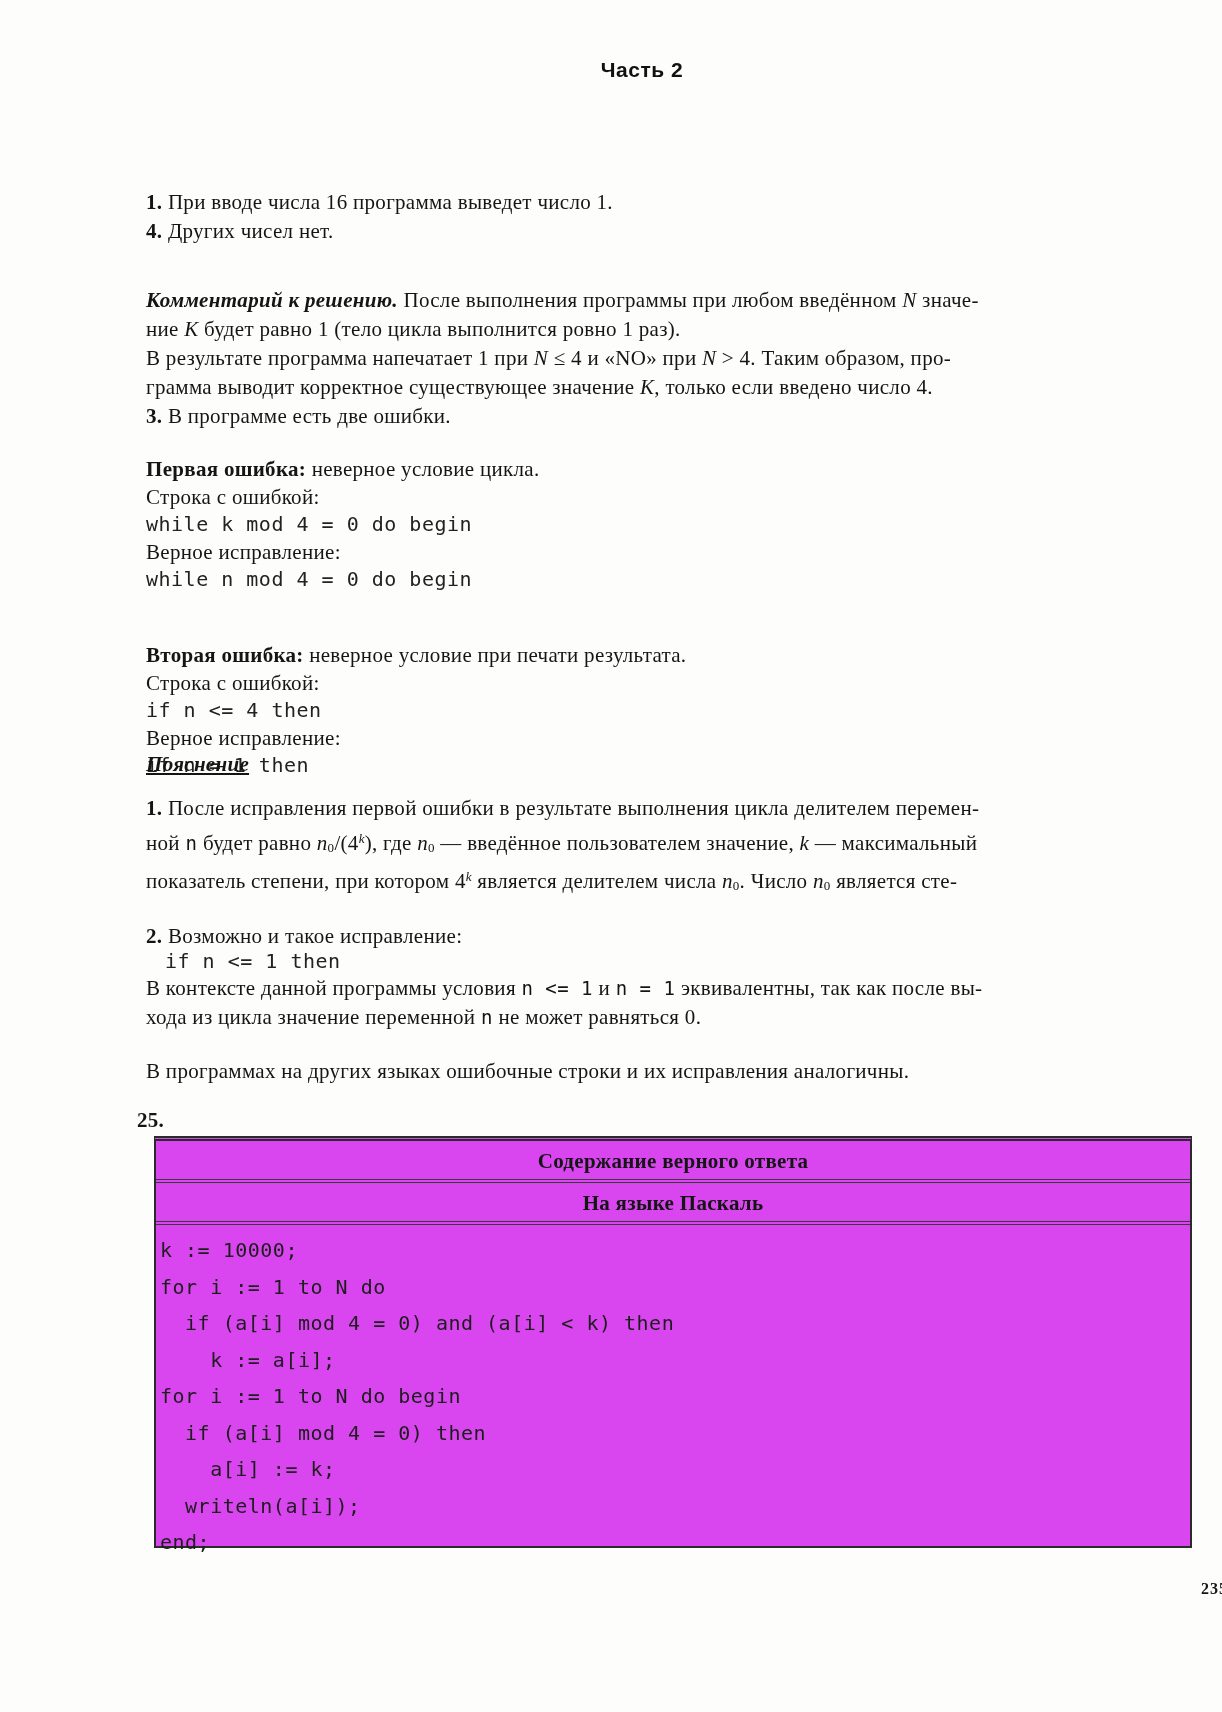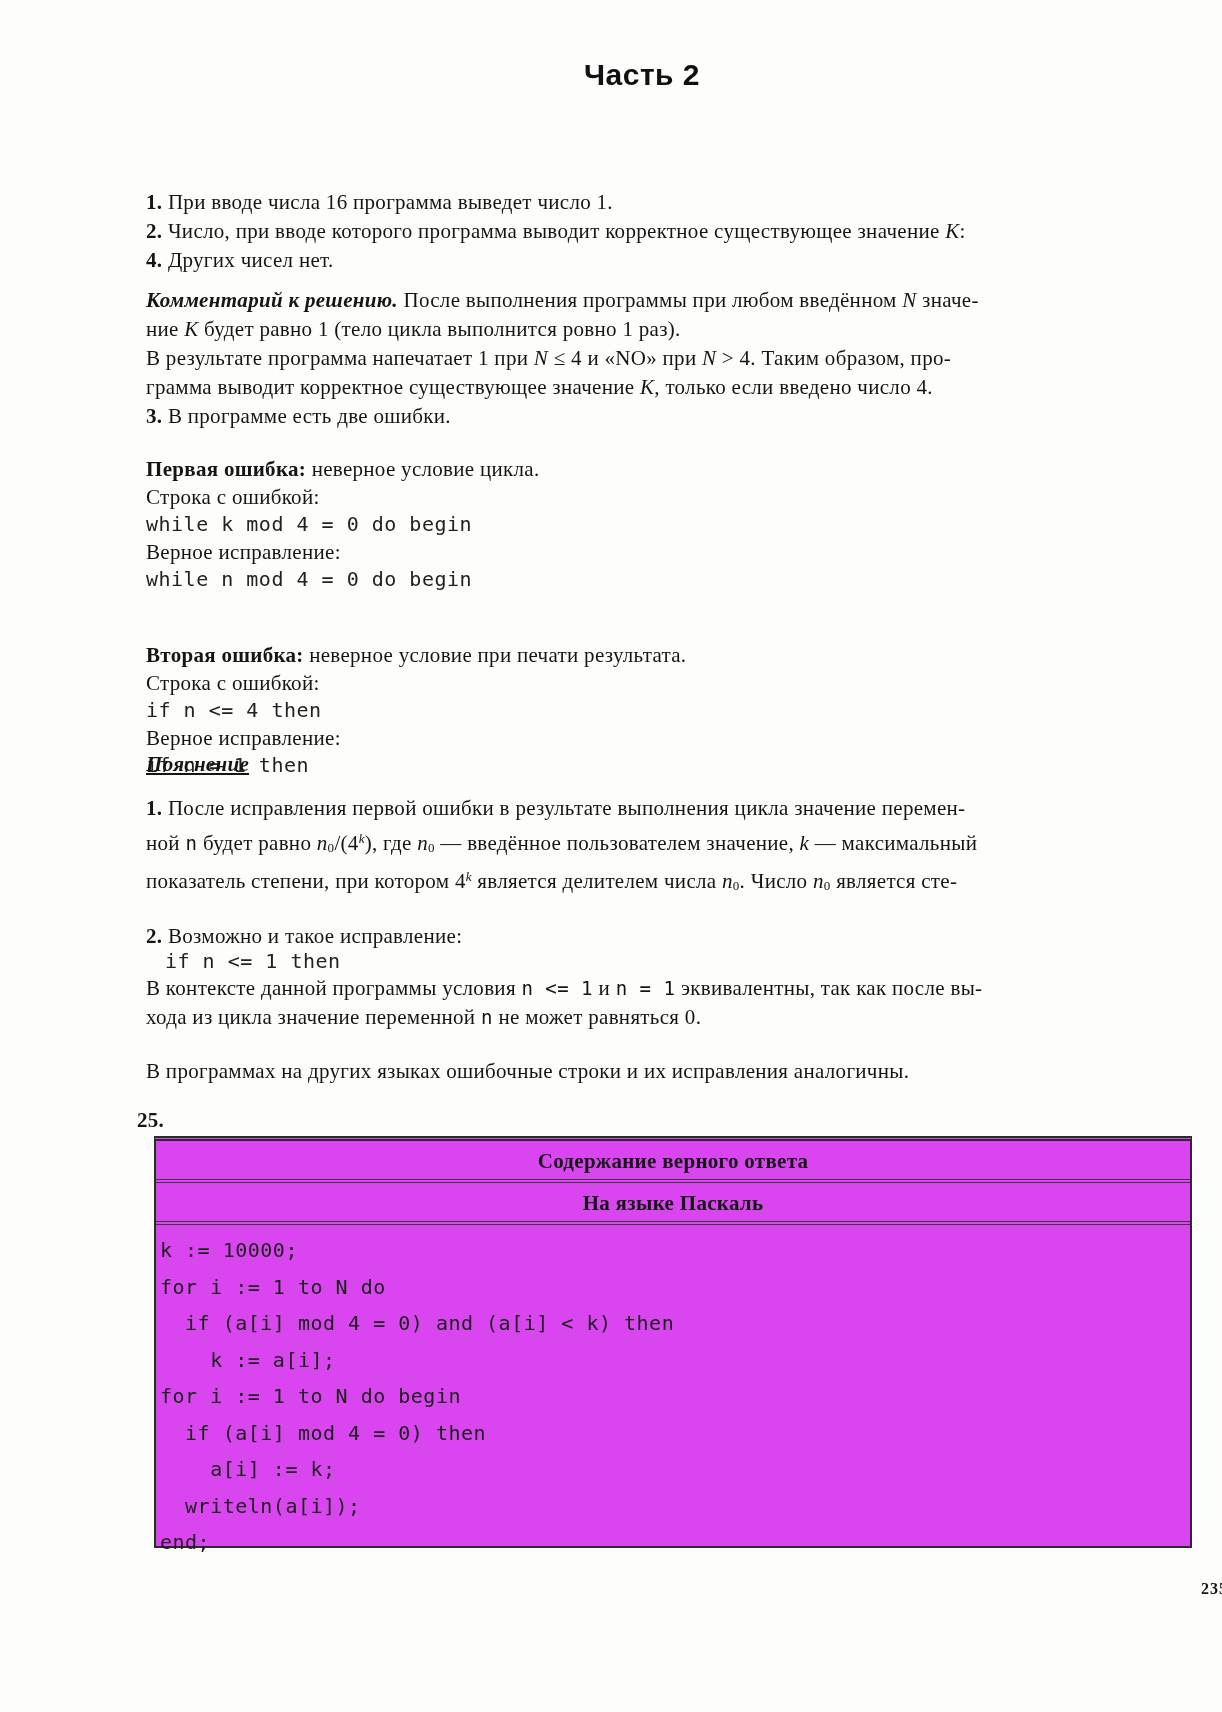--- a/index.html
+++ b/index.html
@@ -20,21 +20,21 @@
   .i{font-style:italic;}
   .bi{font-weight:700;font-style:italic;}
   .m{font-family:"DejaVu Sans Mono","Liberation Mono",monospace;font-size:19px;letter-spacing:.5px;}
   .sb{font-size:.62em;vertical-align:-.22em;}
   .sp{font-size:.62em;vertical-align:.5em;font-style:italic;}
 
   .title{
     left:120px;top:58px;width:1044px;
     text-align:center;
     font-family:"Liberation Sans",sans-serif;
-    font-weight:700;font-size:30px;letter-spacing:.5px;
+    font-weight:700;font-size:21px;letter-spacing:.5px;
     color:#111;
   }
   .p24row{left:90px;top:141px;line-height:29px;}
   .p24row .num{display:inline-block;width:56px;font-weight:700;}
   .answers{left:146px;top:188px;line-height:29px;}
   .comment{left:146px;top:286px;line-height:29px;}
   .errblock{left:146px;width:1050px;line-height:27.5px;}
   .err1{top:456px;}
   .err2{top:606px;margin-top:36px;}
   .code{
@@ -77,21 +77,20 @@
 </head>
 <body>
 
 <div class="page">
 
   <div class="abs title">Часть 2</div>
 
 
   <div class="abs answers">
       <div class="ln"><span class="b">1. </span><span>При вводе числа 16 программа выведет число 1.</span></div>
-      <div class="ln"><span class="b">2. </span><span>Число, при вводе которого программа выводит корректное существующее значение </span><span class="i">K</span><span>:</span></div>
       <div class="ln"><span class="b">4. </span><span>Других чисел нет.</span></div>
     </div>
 
   <div class="abs comment">
       <div class="ln"><span class="bi">Комментарий к решению.</span><span> После выполнения программы при любом введённом </span><span class="i">N</span><span> значе-</span></div>
       <div class="ln"><span>ние </span><span class="i">K</span><span> будет равно 1 (тело цикла выполнится ровно 1 раз).</span></div>
       <div class="ln"><span>В результате программа напечатает 1 при </span><span class="i">N</span><span> ≤ 4 и «NO» при </span><span class="i">N</span><span> &gt; 4. Таким образом, про-</span></div>
       <div class="ln"><span>грамма выводит корректное существующее значение </span><span class="i">K</span><span>, только если введено число 4.</span></div>
       <div class="ln"><span class="b">3. </span><span>В программе есть две ошибки.</span></div>
     </div>
@@ -108,21 +107,21 @@
     <div class="ln"><span class="b">Вторая ошибка:</span><span> неверное условие при печати результата.</span></div>
     <div class="ln">Строка с ошибкой:</div>
     <div class="ln code cln">if n &lt;= 4 then</div>
     <div class="ln">Верное исправление:</div>
     <div class="ln code cln">if n = 1 then</div>
   </div>
 
   <div class="abs expl-title">Пояснение</div>
 
   <div class="abs expl1">
-      <div class="ln"><span class="b">1. </span><span>После исправления первой ошибки в результате выполнения цикла значение перемен-</span></div>
+      <div class="ln"><span class="b">1. </span><span>После исправления первой ошибки в результате выполнения цикла делителем перемен-</span></div>
       <div class="ln"><span>ной </span><span class="m">n</span><span> будет равно </span><span class="i">n</span><span class="sb">0</span><span>/(4</span><span class="sp">k</span><span>), где </span><span class="i">n</span><span class="sb">0</span><span> — введённое пользователем значение, </span><span class="i">k</span><span> — максимальный</span></div>
       <div class="ln"><span>показатель степени, при котором 4</span><span class="sp">k</span><span> является делителем числа </span><span class="i">n</span><span class="sb">0</span><span>. Число </span><span class="i">n</span><span class="sb">0</span><span> является сте-</span></div>
     </div>
 
   <div class="abs expl2">
     <div class="l26"><span class="b">2. </span><span>Возможно и такое исправление:</span></div>
     <div class="l25 code cln ind">if n &lt;= 1 then</div>
     <div class="l29"><span>В контексте данной программы условия </span><span class="m">n &lt;= 1</span><span> и </span><span class="m">n = 1</span><span> эквивалентны, так как после вы-</span></div>
     <div class="l29"><span>хода из цикла значение переменной </span><span class="m">n</span><span> не может равняться 0.</span></div>
   </div>

